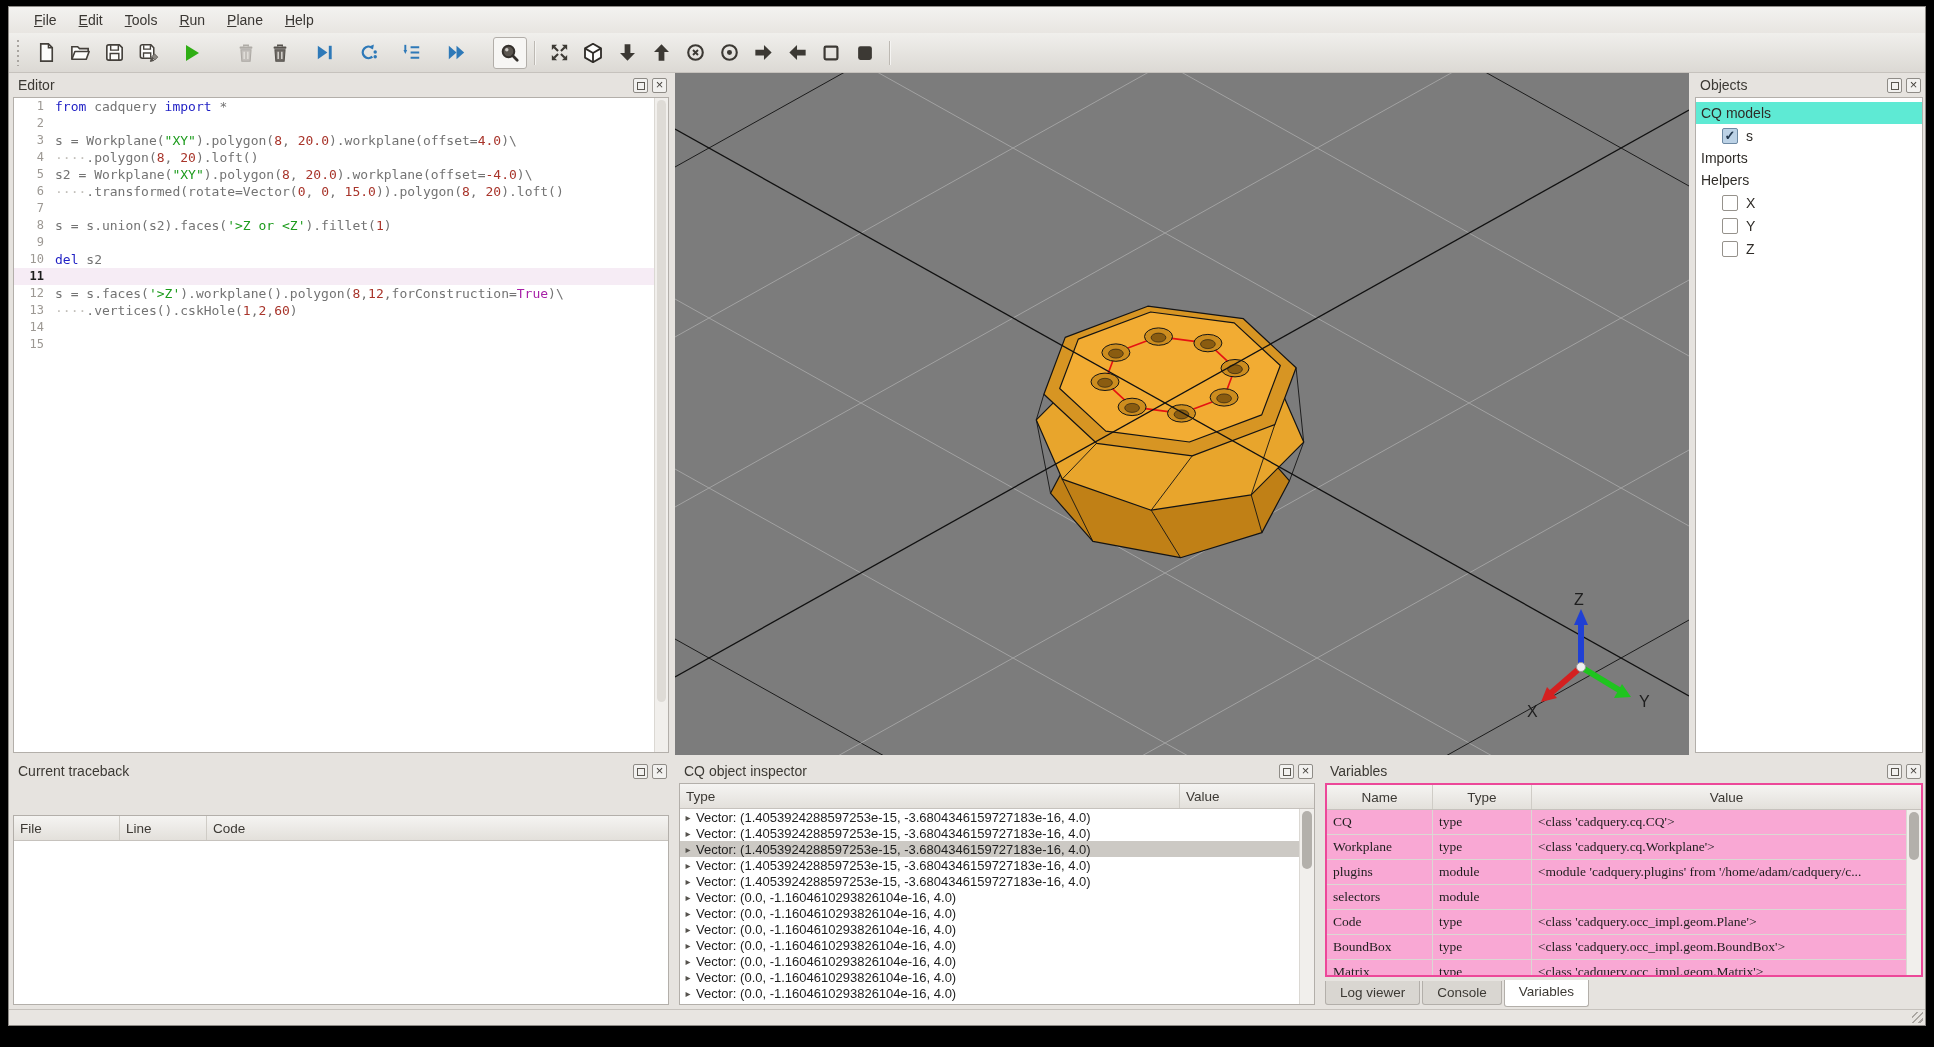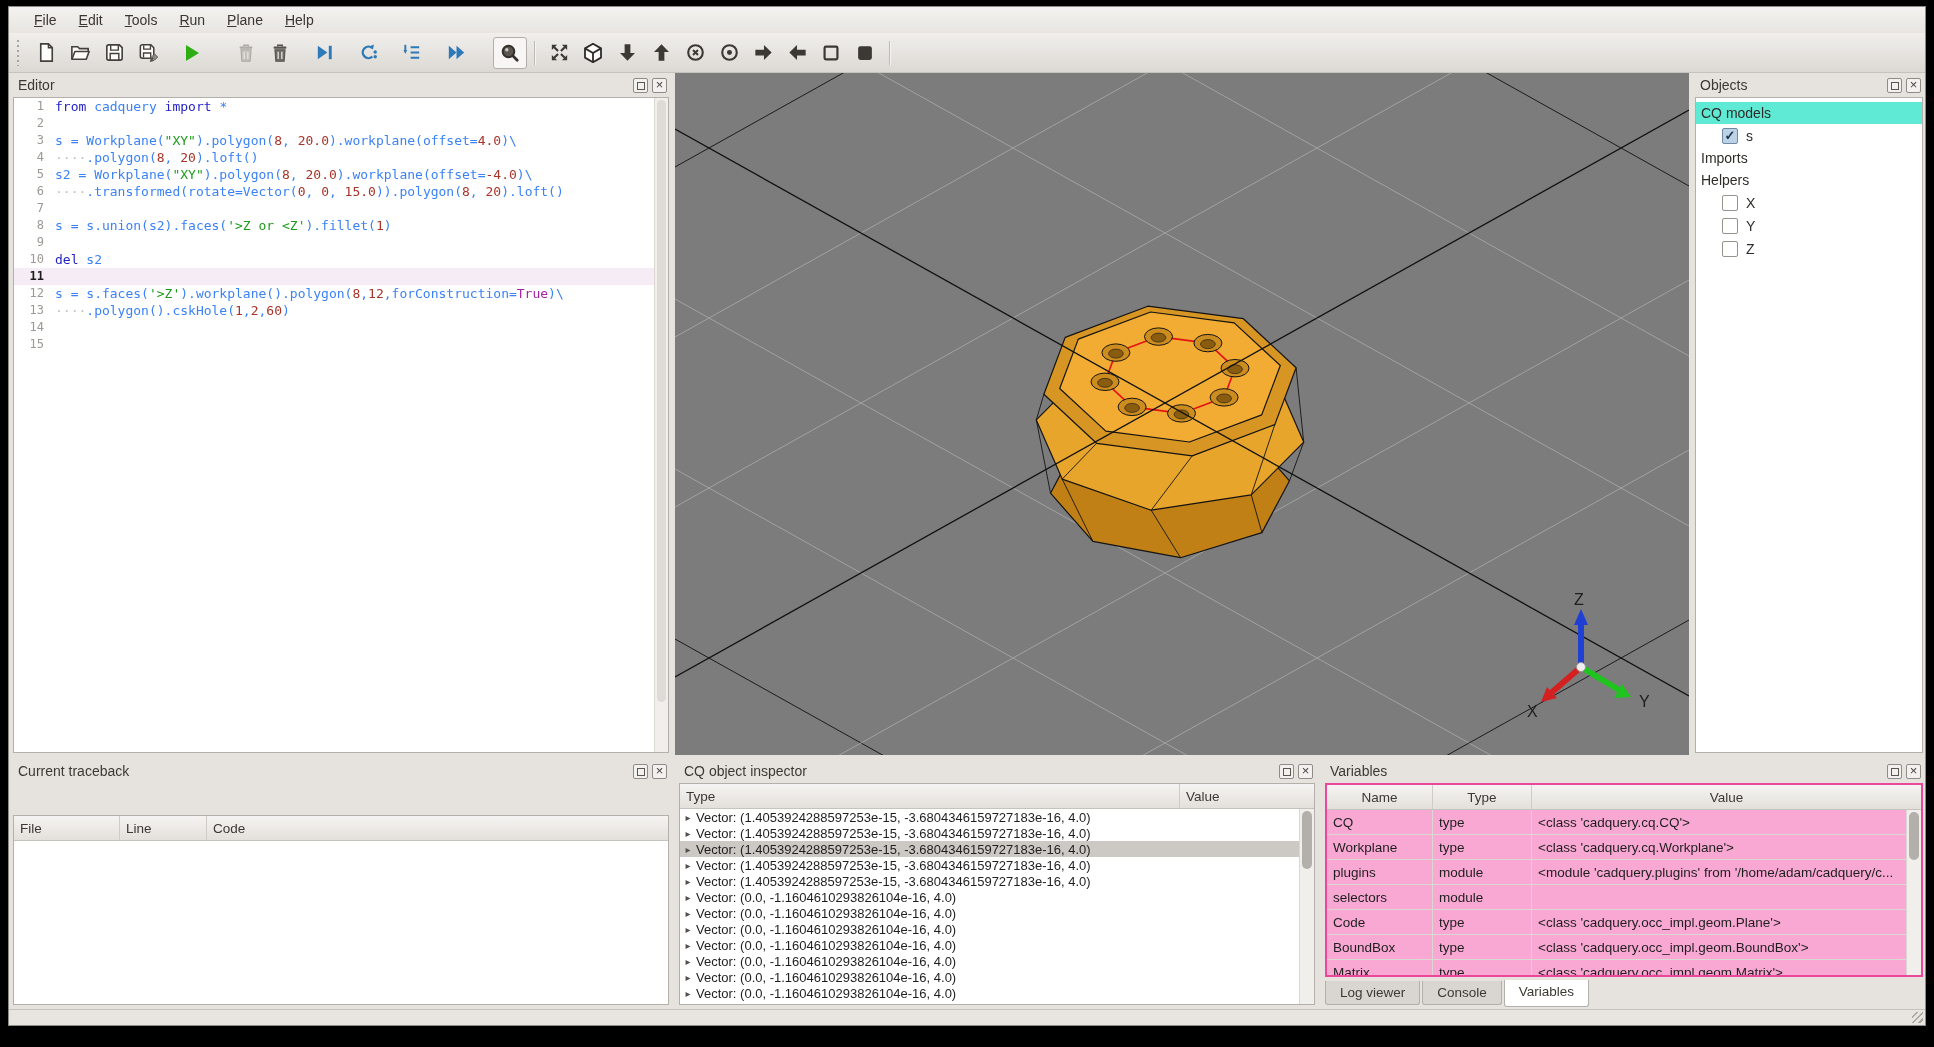--- a/index.html
+++ b/index.html
@@ -40,21 +40,21 @@
               border:1px solid #b3afaa;overflow:hidden;}
   
   #editor-panel{left:2px;top:66px;width:660px;height:682px;}
   .code-area{position:absolute;inset:0;background:#fff;font-family:"DejaVu Sans Mono",monospace;
              font-size:13px;line-height:17px;}
   .cline{display:flex;height:17px;white-space:pre;}
   .cline.current{background:#f6ecf5;}
   .lnum{width:30px;text-align:right;padding-right:7px;color:#9c9893;flex:none;font-size:12px;}
   .cline.current .lnum{color:#1c1c1c;font-weight:bold;}
   .lcode{padding-left:4px;color:#1b1b1b;}
-  .tk-p{color:#3b82f6;} .tk-k{color:#1f1fc4;} .tk-s{color:#1c9b1c;}
+  .tk-p{color:#737373;} .tk-k{color:#1f1fc4;} .tk-s{color:#1c9b1c;}
   .tk-n{color:#a8342a;} .tk-b{color:#a822a8;} .tk-w{color:#c2bfba;}
   .ed-scroll{position:absolute;right:0;top:0;bottom:0;width:13px;background:#f1efec;
              border-left:1px solid #dbd8d3;}
   .ed-scroll .thumb{position:absolute;left:2px;right:2px;top:2px;height:92%;
              background:#dedbd6;border-radius:5px;}
   
   #viewport{position:absolute;left:666px;top:66px;width:1014px;height:682px;background:#7c7c7c;}
   #viewport svg{position:absolute;left:0;top:0;}
   
   #objects-panel{left:1684px;top:66px;width:232px;height:682px;}
@@ -80,21 +80,21 @@
   .ins-rows{position:absolute;left:0;right:14px;top:25px;bottom:0;overflow:hidden;}
   .ins-row{height:16px;display:flex;align-items:center;font-size:13px;color:#1e1e1e;white-space:nowrap;}
   .ins-row.selected{background:#ccc9c4;}
   .arrow{width:16px;text-align:center;color:#55524d;font-size:10px;flex:none;}
   .vscroll{position:absolute;right:0;top:25px;bottom:0;width:14px;background:#f1efec;border-left:1px solid #dbd8d3;}
   .vscroll .thumb{position:absolute;left:2px;right:2px;top:2px;height:58px;background:#b3b0ab;border-radius:5px;}
   .var-body{position:absolute;left:2px;right:2px;top:24px;bottom:2px;background:#f9a8d4;border:2px solid #ec4899;}
   #variables-panel .hc{justify-content:center;}
   #variables-panel .hc0{width:106px;} #variables-panel .hc1{width:99px;} #variables-panel .hc2{flex:1;border-right:none;}
   .var-rows{position:absolute;left:0;right:14px;top:25px;bottom:0;overflow:hidden;}
-  .var-row{display:flex;height:24px;border-bottom:1px solid #dbd8d3;font-size:13.5px;color:#1e1e1e;}
+  .var-row{display:flex;height:24px;border-bottom:1px solid #dbd8d3;font-size:13.5px;color:#1e1e1e;font-family:Liberation Serif, serif;}
   .var-row .vc{padding:0 6px;display:flex;align-items:center;border-right:1px solid #dbd8d3;
      box-sizing:border-box;white-space:nowrap;overflow:hidden;}
   .var-row .vc0{width:106px;} .var-row .vc1{width:99px;} .var-row .vc2{flex:1;border-right:none;}
   
   #bottom-tabs{position:absolute;left:1314px;top:972px;width:602px;height:28px;display:flex;align-items:center;padding-left:2px;box-sizing:border-box;}
   .tab{font-size:13.5px;color:#3c3934;padding:4px 14px;background:#d9d6d1;border:1px solid #b3afaa;
        border-top:none;margin-right:2px;border-radius:0 0 3px 3px;height:24px;box-sizing:border-box;}
   .tab.active{background:#fff;height:27px;}
   
   #statusbar{position:absolute;left:0;bottom:0;width:100%;height:16px;background:#e8e5e1;
@@ -326,21 +326,21 @@
           <div class="cline"><span class="lnum">3</span><span class="lcode"><span class="tk-p">s = Workplane(</span><span class="tk-s">"XY"</span><span class="tk-p">).polygon(</span><span class="tk-n">8</span><span class="tk-p">, </span><span class="tk-n">20.0</span><span class="tk-p">).workplane(offset=</span><span class="tk-n">4.0</span><span class="tk-p">)\</span></span></div>
           <div class="cline"><span class="lnum">4</span><span class="lcode"><span class="tk-w">····</span><span class="tk-p">.polygon(</span><span class="tk-n">8</span><span class="tk-p">, </span><span class="tk-n">20</span><span class="tk-p">).loft()</span></span></div>
           <div class="cline"><span class="lnum">5</span><span class="lcode"><span class="tk-p">s2 = Workplane(</span><span class="tk-s">"XY"</span><span class="tk-p">).polygon(</span><span class="tk-n">8</span><span class="tk-p">, </span><span class="tk-n">20.0</span><span class="tk-p">).workplane(offset=</span><span class="tk-n">-4.0</span><span class="tk-p">)\</span></span></div>
           <div class="cline"><span class="lnum">6</span><span class="lcode"><span class="tk-w">····</span><span class="tk-p">.transformed(rotate=Vector(</span><span class="tk-n">0</span><span class="tk-p">, </span><span class="tk-n">0</span><span class="tk-p">, </span><span class="tk-n">15.0</span><span class="tk-p">)).polygon(</span><span class="tk-n">8</span><span class="tk-p">, </span><span class="tk-n">20</span><span class="tk-p">).loft()</span></span></div>
           <div class="cline"><span class="lnum">7</span><span class="lcode"></span></div>
           <div class="cline"><span class="lnum">8</span><span class="lcode"><span class="tk-p">s = s.union(s2).faces(</span><span class="tk-s">'&gt;Z or &lt;Z'</span><span class="tk-p">).fillet(</span><span class="tk-n">1</span><span class="tk-p">)</span></span></div>
           <div class="cline"><span class="lnum">9</span><span class="lcode"></span></div>
           <div class="cline"><span class="lnum">10</span><span class="lcode"><span class="tk-k">del</span><span class="tk-p"> s2</span></span></div>
           <div class="cline current"><span class="lnum">11</span><span class="lcode"></span></div>
           <div class="cline"><span class="lnum">12</span><span class="lcode"><span class="tk-p">s = s.faces(</span><span class="tk-s">'&gt;Z'</span><span class="tk-p">).workplane().polygon(</span><span class="tk-n">8</span><span class="tk-p">,</span><span class="tk-n">12</span><span class="tk-p">,forConstruction=</span><span class="tk-b">True</span><span class="tk-p">)\</span></span></div>
-          <div class="cline"><span class="lnum">13</span><span class="lcode"><span class="tk-w">····</span><span class="tk-p">.polygon().cskHole(</span><span class="tk-n">1</span><span class="tk-p">,</span><span class="tk-n">2</span><span class="tk-p">,</span><span class="tk-n">60</span><span class="tk-p">)</span></span></div>
+          <div class="cline"><span class="lnum">13</span><span class="lcode"><span class="tk-w">····</span><span class="tk-p">.vertices().cskHole(</span><span class="tk-n">1</span><span class="tk-p">,</span><span class="tk-n">2</span><span class="tk-p">,</span><span class="tk-n">60</span><span class="tk-p">)</span></span></div>
           <div class="cline"><span class="lnum">14</span><span class="lcode"></span></div>
           <div class="cline"><span class="lnum">15</span><span class="lcode"></span></div>
         </div>
       <div class="ed-scroll">
           <div class="thumb"></div>
         </div>
     </div>
   </div>
 
   <div id="viewport">

